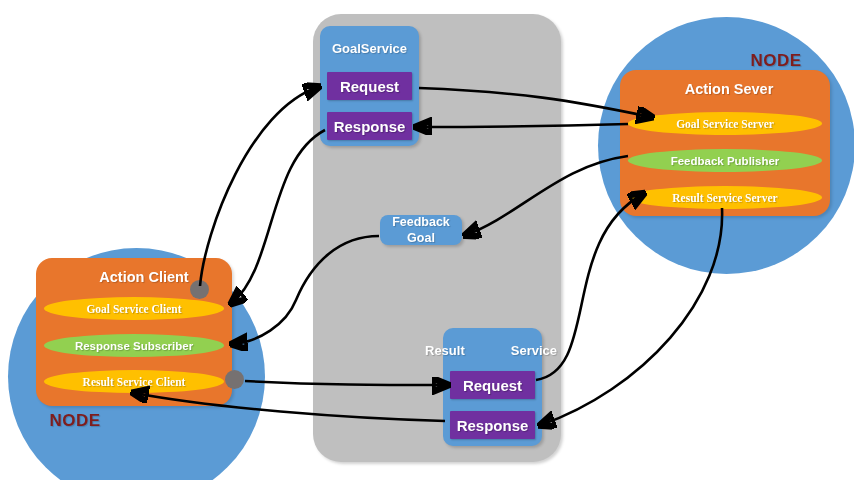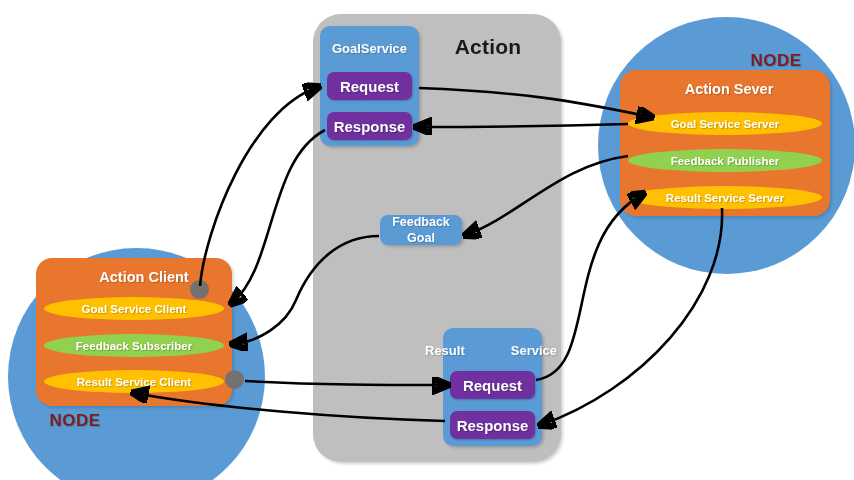--- a/index.html
+++ b/index.html
@@ -47,21 +47,21 @@
     padding-left:8px;
   }
   .node-title-left{left:32px;top:266px;width:216px;height:22px;}
   .node-title-right{left:620px;top:78px;width:210px;height:22px;}
 
   .pill{
     border-radius:50%/50%;
     color:#ffffff;font-size:11.5px;font-weight:bold;
     text-shadow:1px 1px 1px rgba(0,0,0,.22);
   }
-  .pill-yellow{background:#FFC000;}
+  .pill-yellow{background:#FFC000;font-family:Liberation Serif, serif;}
   .pill-green{background:#92D050;}
 
   .pl{left:44px;width:180px;height:23px;}
   .pl1{top:297px;} .pl2{top:334px;} .pl3{top:370px;}
   .pr{left:628px;width:194px;height:23px;}
   .pr1{top:112px;} .pr2{top:149px;} .pr3{top:186px;}
 
   .svc-box{
     background:#5B9BD5;border-radius:10px;
     box-shadow:2px 2px 3px rgba(0,0,0,.18);
@@ -69,21 +69,21 @@
   .svc-goal{left:320px;top:26px;width:99px;height:120px;}
   .svc-result{left:443px;top:328px;width:99px;height:118px;}
   .svc-title{
     color:#ffffff;font-size:13px;font-weight:bold;line-height:16px;
     text-shadow:1px 1px 1px rgba(0,0,0,.2);
   }
   .svc-title-goal{left:320px;top:31px;width:99px;height:36px;}
   .svc-title-result{left:443px;top:333px;width:96px;height:36px;gap:23px;}
 
   .chip{
-    background:#7030A0;border-radius:7px;
+    background:#7030A0;border-radius:1px;
     color:#ffffff;font-size:15px;font-weight:bold;
     box-shadow:1px 1px 2px rgba(0,0,0,.22);
     text-shadow:1px 1px 1px rgba(0,0,0,.25);
   }
   .chip-g1{left:327px;top:72px;width:85px;height:28px;}
   .chip-g2{left:327px;top:112px;width:85px;height:28px;}
   .chip-r1{left:450px;top:371px;width:85px;height:28px;}
   .chip-r2{left:450px;top:411px;width:85px;height:28px;}
 
   .topic-box{
@@ -101,28 +101,27 @@
   svg.wires{position:absolute;left:0;top:0;width:854px;height:480px;
             pointer-events:none;}
   svg.wires path{fill:none;stroke:#000000;stroke-width:2.6;}
 </style>
 </head>
 <body>
 
 <div id="stage">
 
   <div class="abs action-container"></div>
-  <div class="abs ctr action-label">Action</div>
 
   <div class="abs node-circle node-left"></div>
   <div class="abs ctr node-label node-label-left">NODE</div>
   <div class="abs node-body node-body-left"></div>
   <div class="abs ctr node-title node-title-left">Action Client</div>
   <div class="abs ctr pill pill-yellow pl pl1">Goal Service Client</div>
-  <div class="abs ctr pill pill-green pl pl2">Feedback Subscriber</div>
+  <div class="abs ctr pill pill-green pl pl2">Response Subscriber</div>
   <div class="abs ctr pill pill-yellow pl pl3">Result Service Client</div>
 
   <div class="abs node-circle node-right"></div>
   <div class="abs ctr node-label node-label-right">NODE</div>
   <div class="abs node-body node-body-right"></div>
   <div class="abs ctr node-title node-title-right">Action Sever</div>
   <div class="abs ctr pill pill-yellow pr pr1">Goal Service Server</div>
   <div class="abs ctr pill pill-green pr pr2">Feedback Publisher</div>
   <div class="abs ctr pill pill-yellow pr pr3">Result Service Server</div>
 

